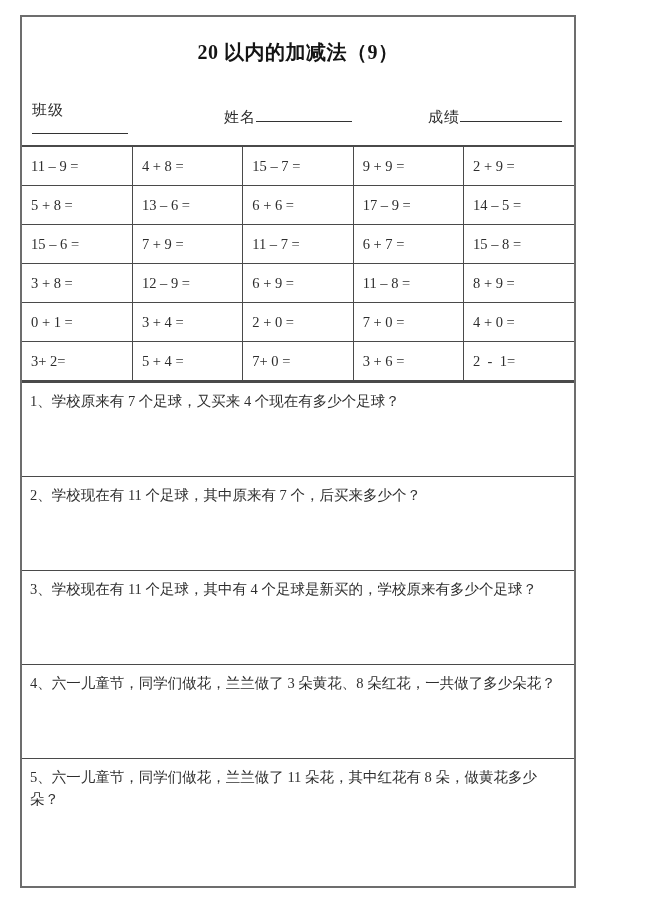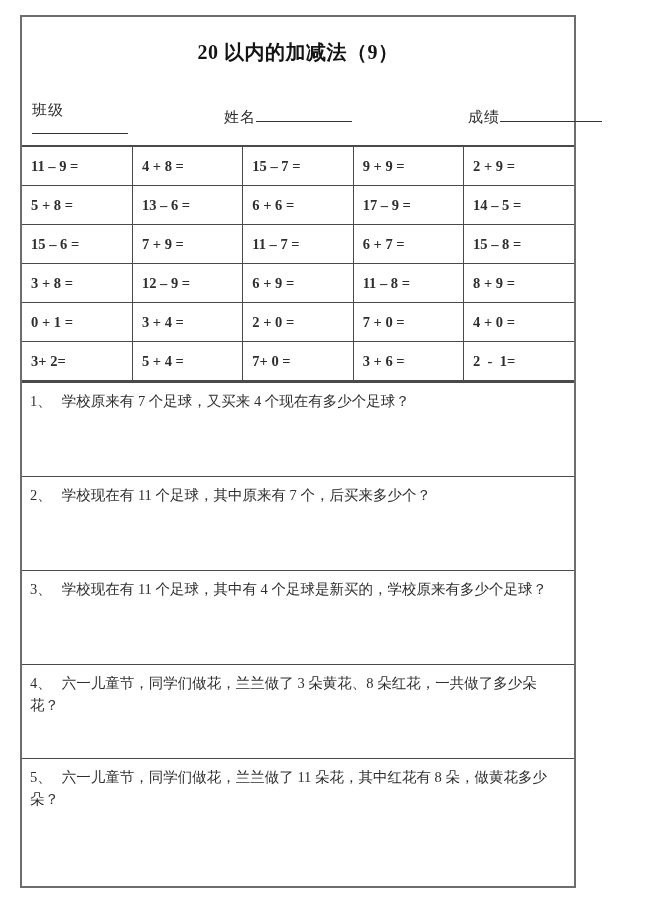--- a/index.html
+++ b/index.html
@@ -61,39 +61,38 @@
   .meta-field .lbl { letter-spacing: 1px; }
   .meta-field .blank {
     display: inline-block;
     border-bottom: 1.5px solid #333;
     height: 13px;
   }
   .mf1 { margin-left: 10px; flex-direction: column; }
   .mf1 .blank { width: 96px; }
   .mf2 { margin-left: 96px; }
   .mf2 .blank { width: 96px; }
-  .mf3 { margin-left: 116px; }
+  .mf3 { margin-left: 76px; }
   .mf3 .blank { width: 102px; }
 
   
   .grid {
     border-collapse: collapse;
     width: 100%;
     table-layout: fixed;
   }
   .grid td {
     border: 1px solid #4a4a4a;
     height: 38px;
     padding: 0 0 0 9px;
     font-size: 14.5px;
     color: #2e2e2e;
     vertical-align: middle;
     white-space: pre;
     font-family: "Liberation Serif", "DejaVu Serif", serif;
-    font-weight: bold;
   }
   .grid tr td:first-child { border-left: none; }
   .grid tr td:last-child { border-right: none; }
   .grid tr:last-child td { border-bottom: 2px solid #4a4a4a; }
   .grid tr:first-child td { border-top: none; }
 
   
   .wp {
     border-collapse: collapse;
     width: 100%;
@@ -105,21 +104,21 @@
     border-right: none;
     height: 85px;
     padding: 8px 10px 0 8px;
     font-size: 14.5px;
     vertical-align: top;
     line-height: 1.5;
     color: #2e2e2e;
   }
   .wp tr:last-child td { border-bottom: none; }
   .wp .num { letter-spacing: 0px; }
-  .wp .txt { margin-left: 10px; }
+  .wp .txt { }
   .wp-last td { height: 78px; }
 </style>
 </head>
 <body>
 
 <div class="page">
 
   <div class="header-block">
     <div class="title">20 以内的加减法（9）</div>
 

